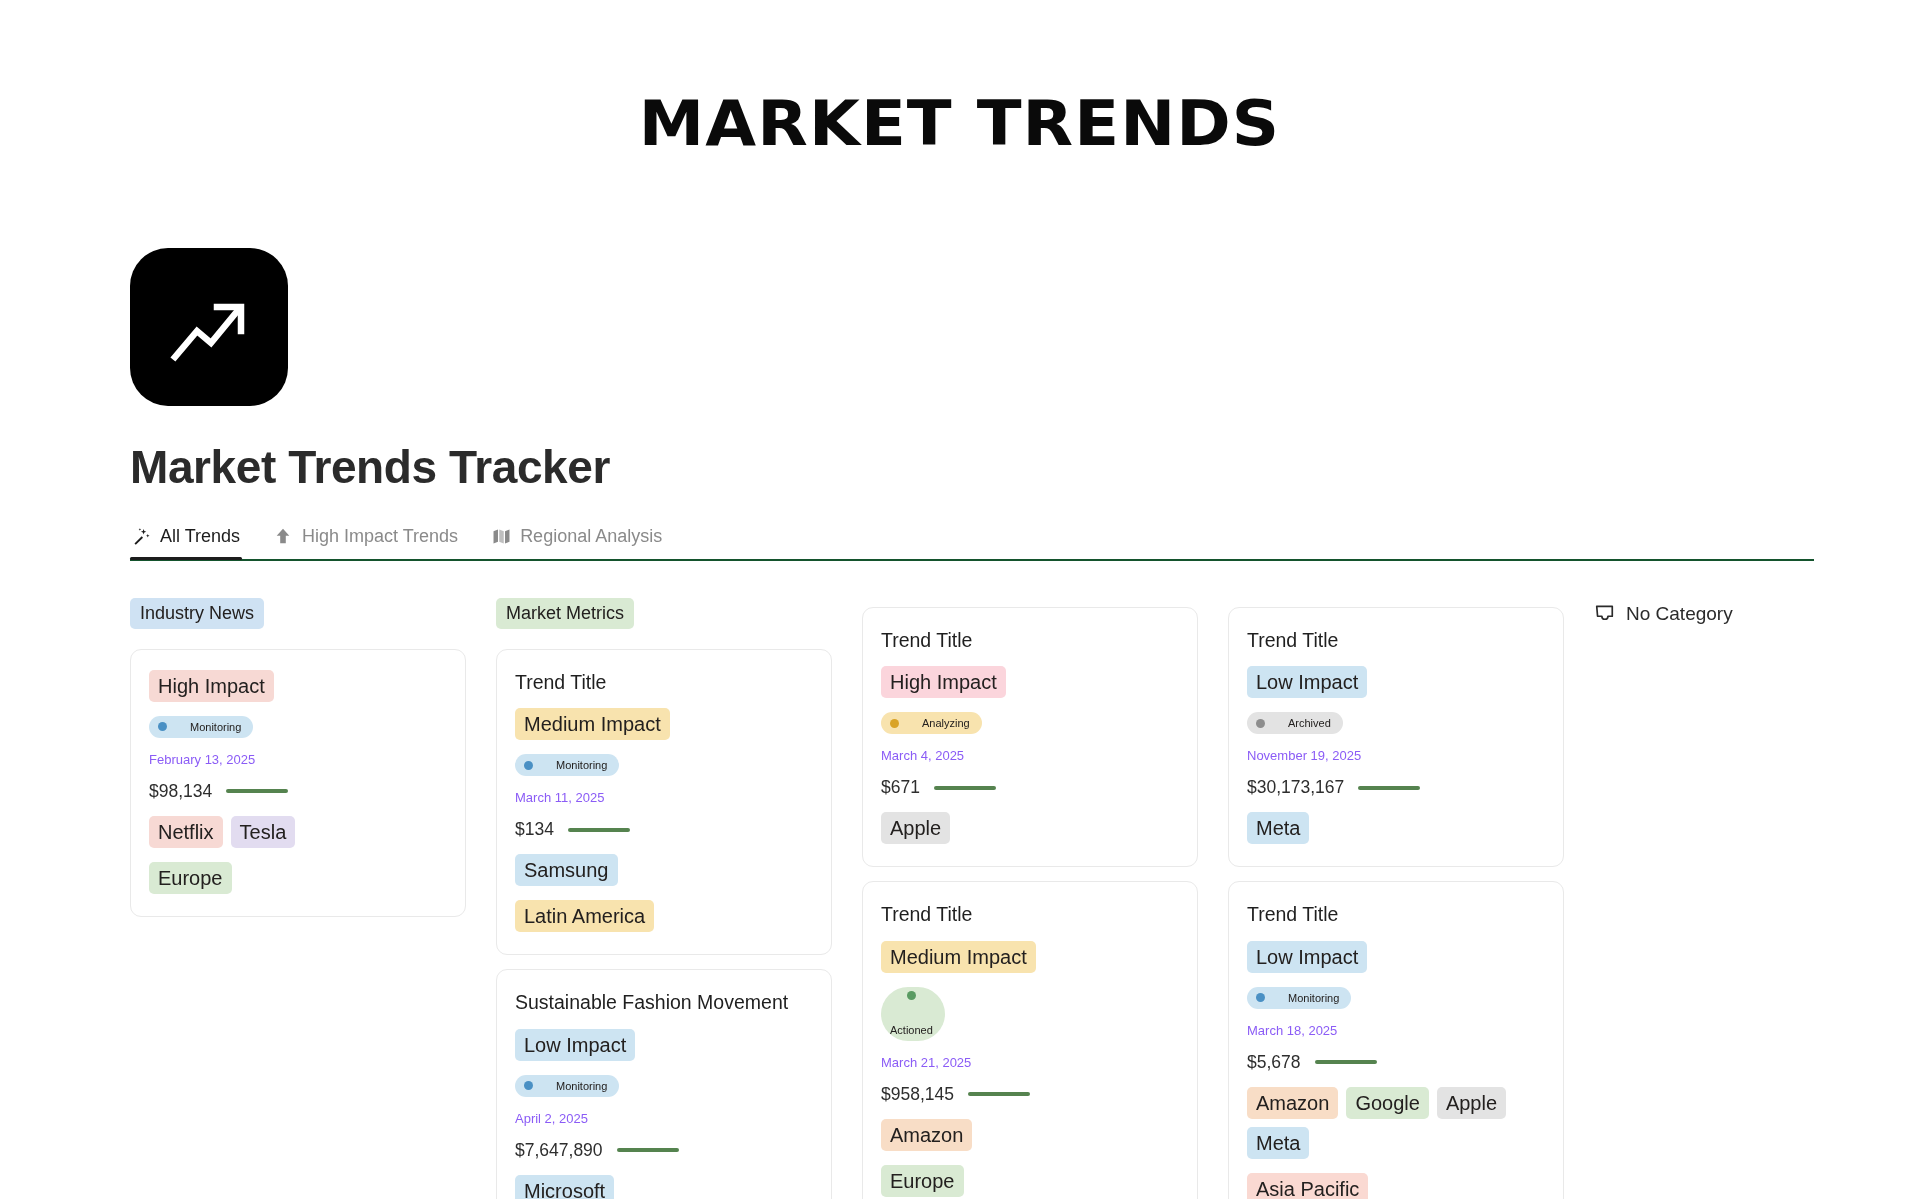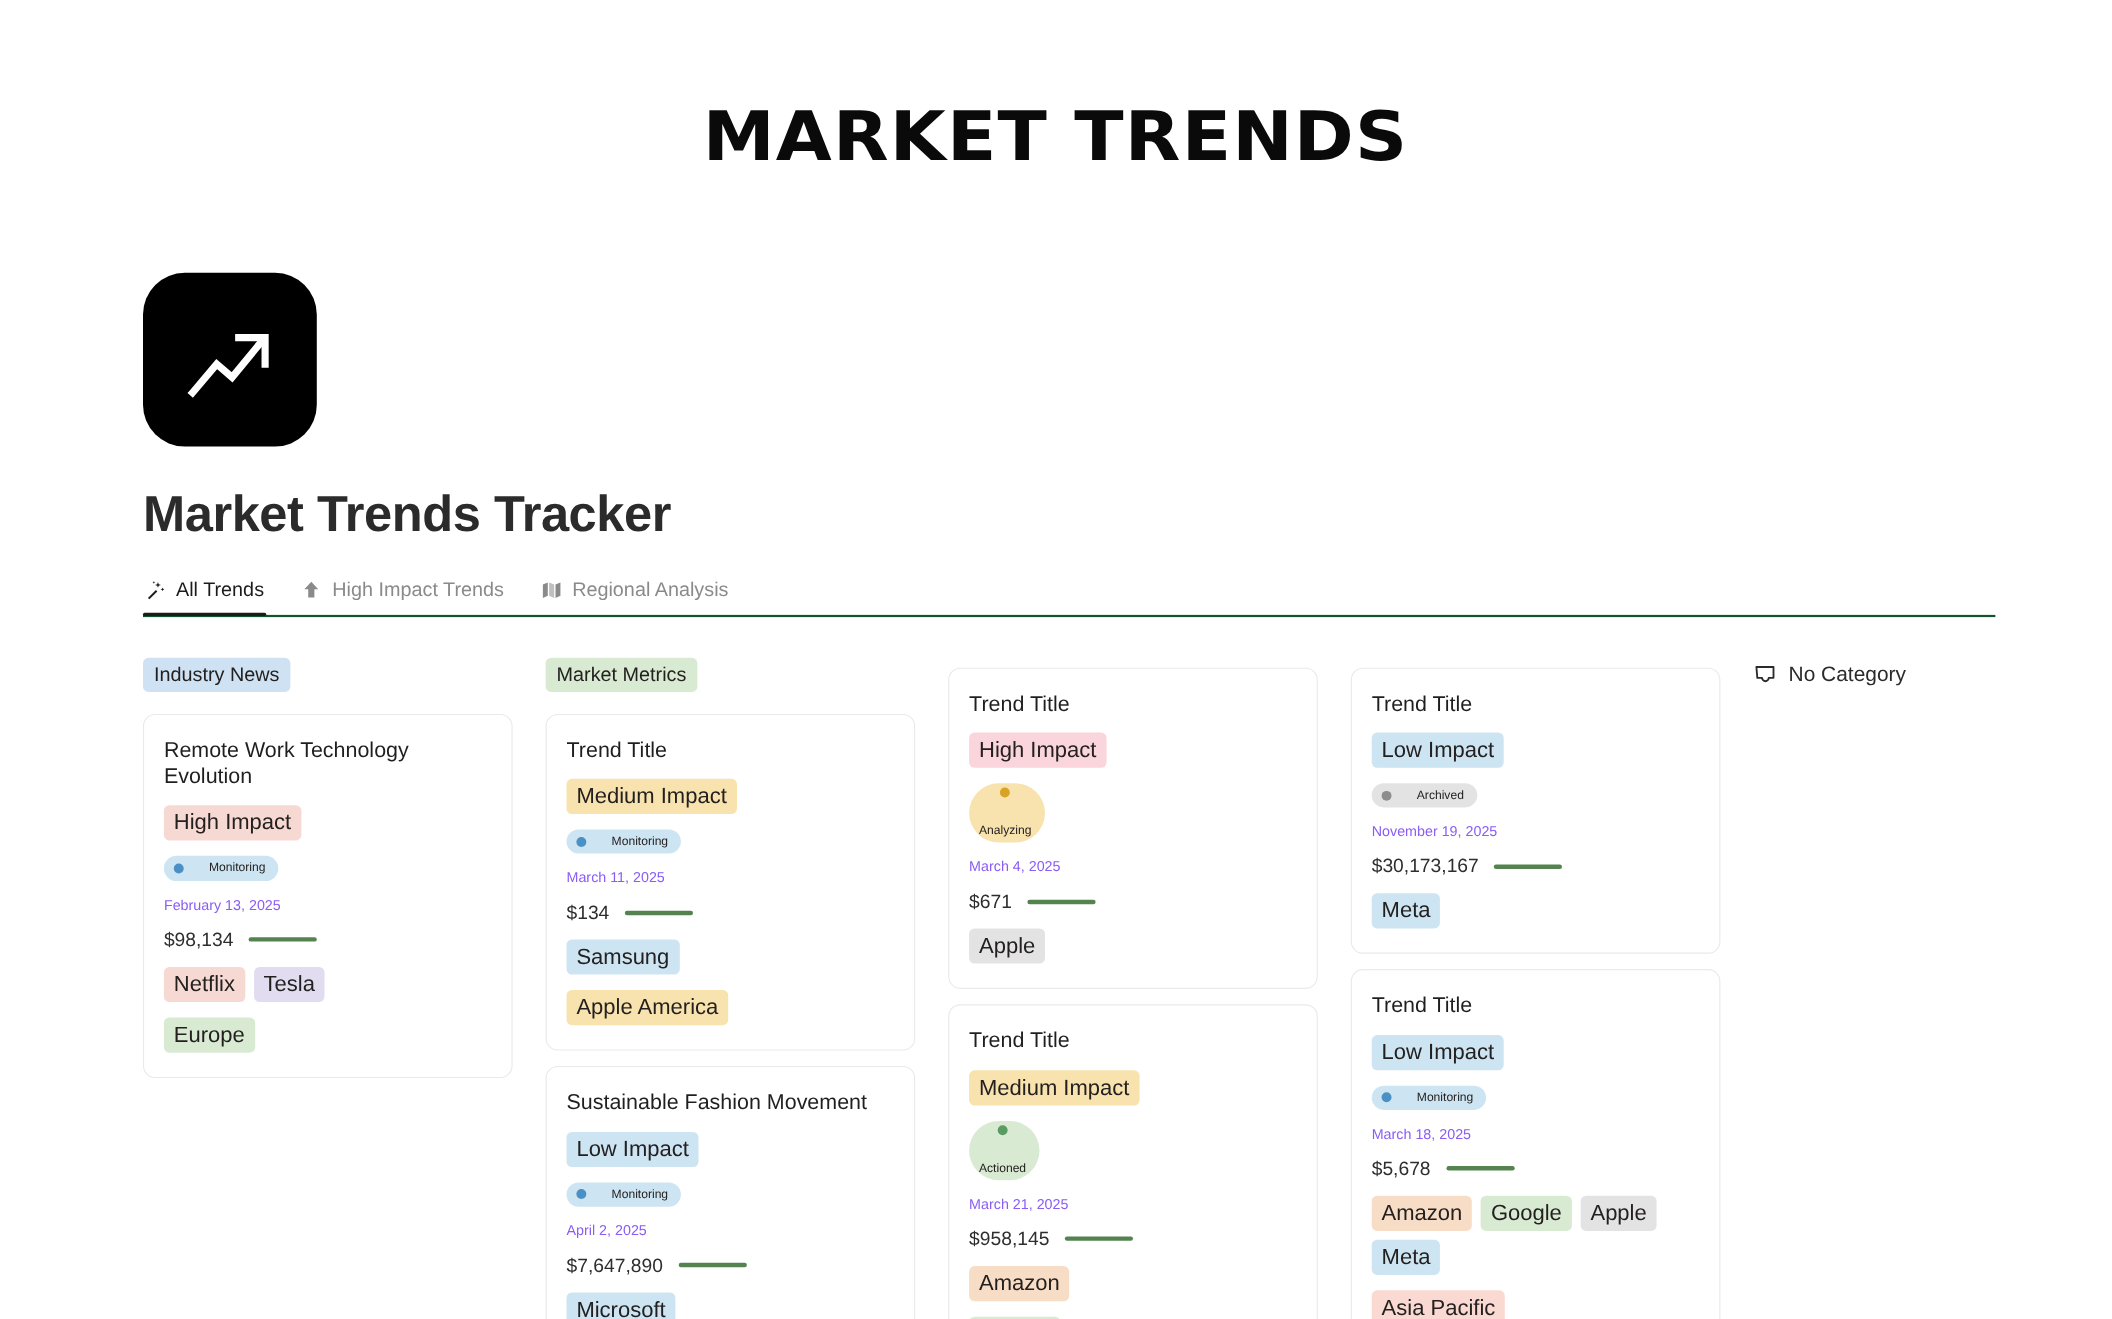--- a/index.html
+++ b/index.html
@@ -190,21 +190,20 @@
 
     </div>
   </div>
 
   <div class="board" id="board">
       <div class="column">
         <div class="col-head">
           <span class="col-chip" style="background: rgb(207, 226, 243);">Industry News</span>
         </div>
         <div class="card">
-          <div class="card-title">Remote Work Technology Evolution</div>
           <div class="row">
             <span class="pill" style="background: rgb(247, 217, 212);">High Impact</span>
           </div>
           <div class="row">
             <span class="status" style="background: rgb(205, 228, 242);">
               <span class="dot" style="background: rgb(74, 144, 196);"></span>
               <span>Monitoring</span>
             </span>
           </div>
           <div class="row">
@@ -242,21 +241,21 @@
             <span class="date">March 11, 2025</span>
           </div>
           <div class="row metric">
             <span class="metric-val">$134</span>
             <span class="metric-bar" style="width: 62px; background: rgb(85, 131, 79);"></span>
           </div>
           <div class="row">
             <span class="pill" style="background: rgb(205, 228, 242);">Samsung</span>
           </div>
           <div class="row">
-            <span class="pill" style="background: rgb(248, 227, 174);">Apple America</span>
+            <span class="pill" style="background: rgb(248, 227, 174);">Latin America</span>
           </div>
         </div>
         <div class="card">
           <div class="card-title">Sustainable Fashion Movement</div>
           <div class="row">
             <span class="pill" style="background: rgb(205, 228, 242);">Low Impact</span>
           </div>
           <div class="row">
             <span class="status" style="background: rgb(205, 228, 242);">
               <span class="dot" style="background: rgb(74, 144, 196);"></span>
@@ -275,21 +274,21 @@
           </div>
         </div>
       </div>
       <div class="column">
         <div class="card">
           <div class="card-title">Trend Title</div>
           <div class="row">
             <span class="pill" style="background: rgb(251, 213, 220);">High Impact</span>
           </div>
           <div class="row">
-            <span class="status" style="background: rgb(248, 227, 174); flex-direction: column;">
+            <span class="status" style="background: rgb(248, 227, 174);">
               <span class="dot" style="background: rgb(217, 163, 38);"></span>
               <span>Analyzing</span>
             </span>
           </div>
           <div class="row">
             <span class="date">March 4, 2025</span>
           </div>
           <div class="row metric">
             <span class="metric-val">$671</span>
             <span class="metric-bar" style="width: 62px; background: rgb(85, 131, 79);"></span>

